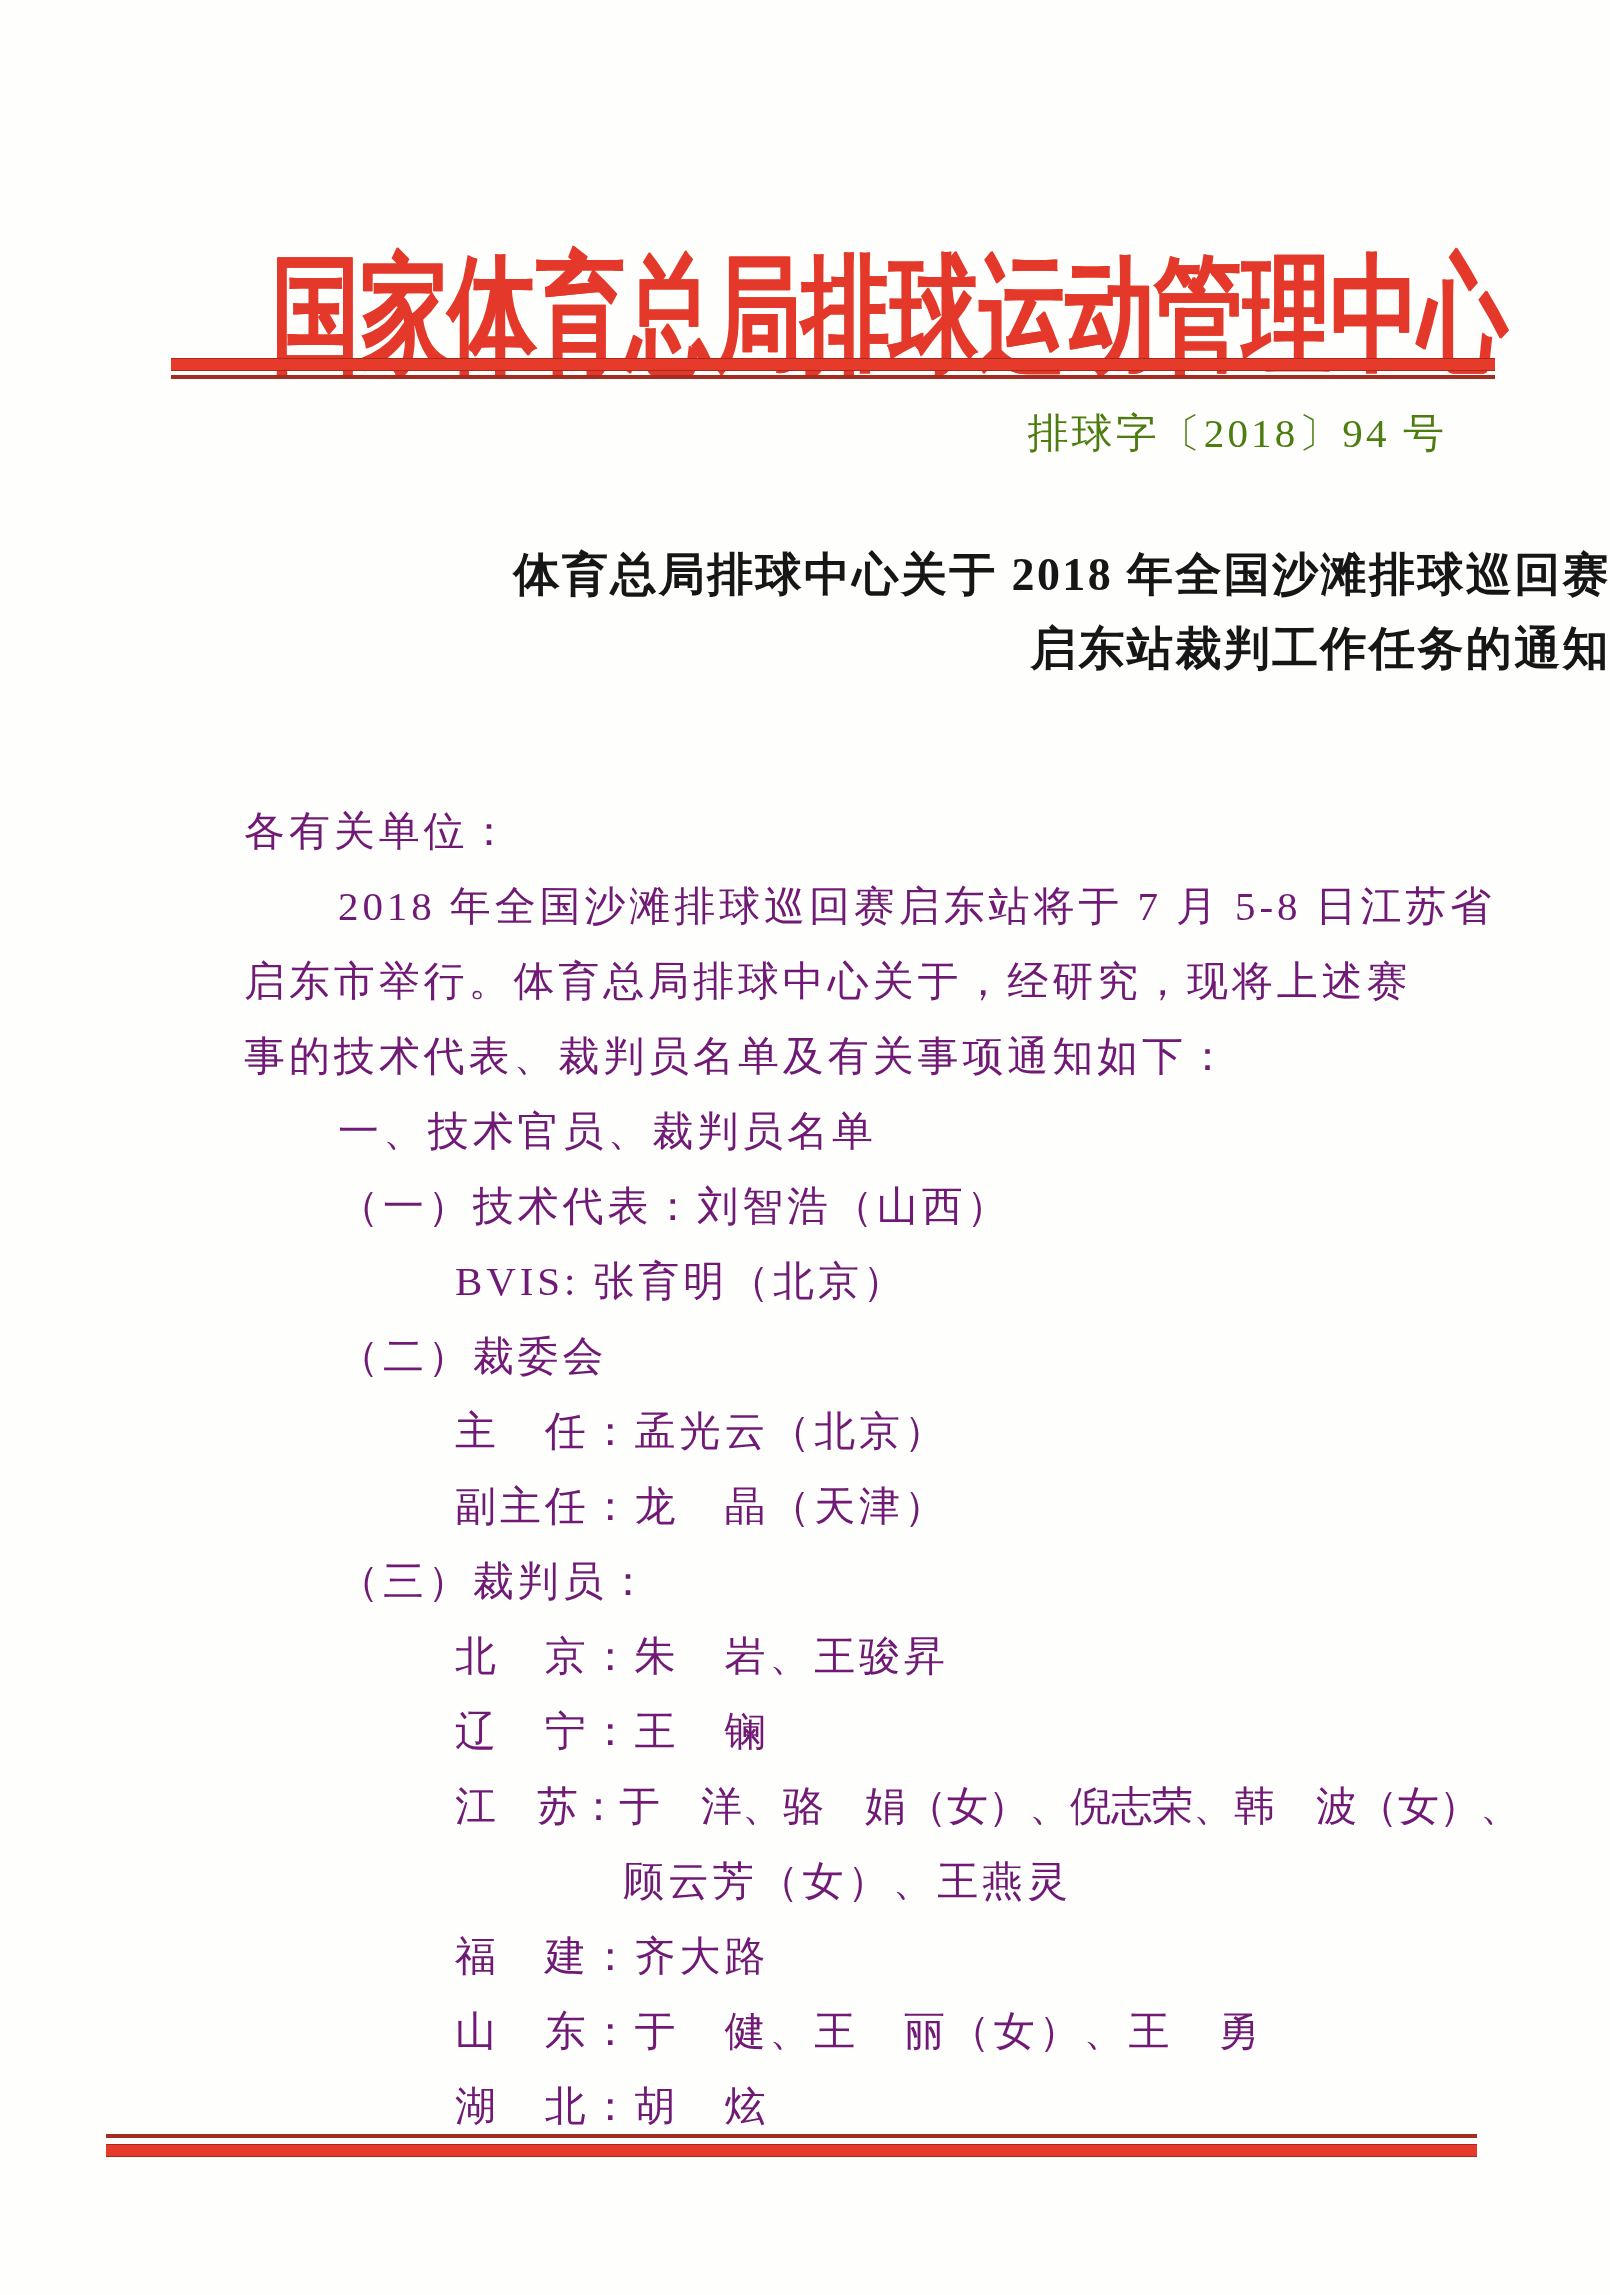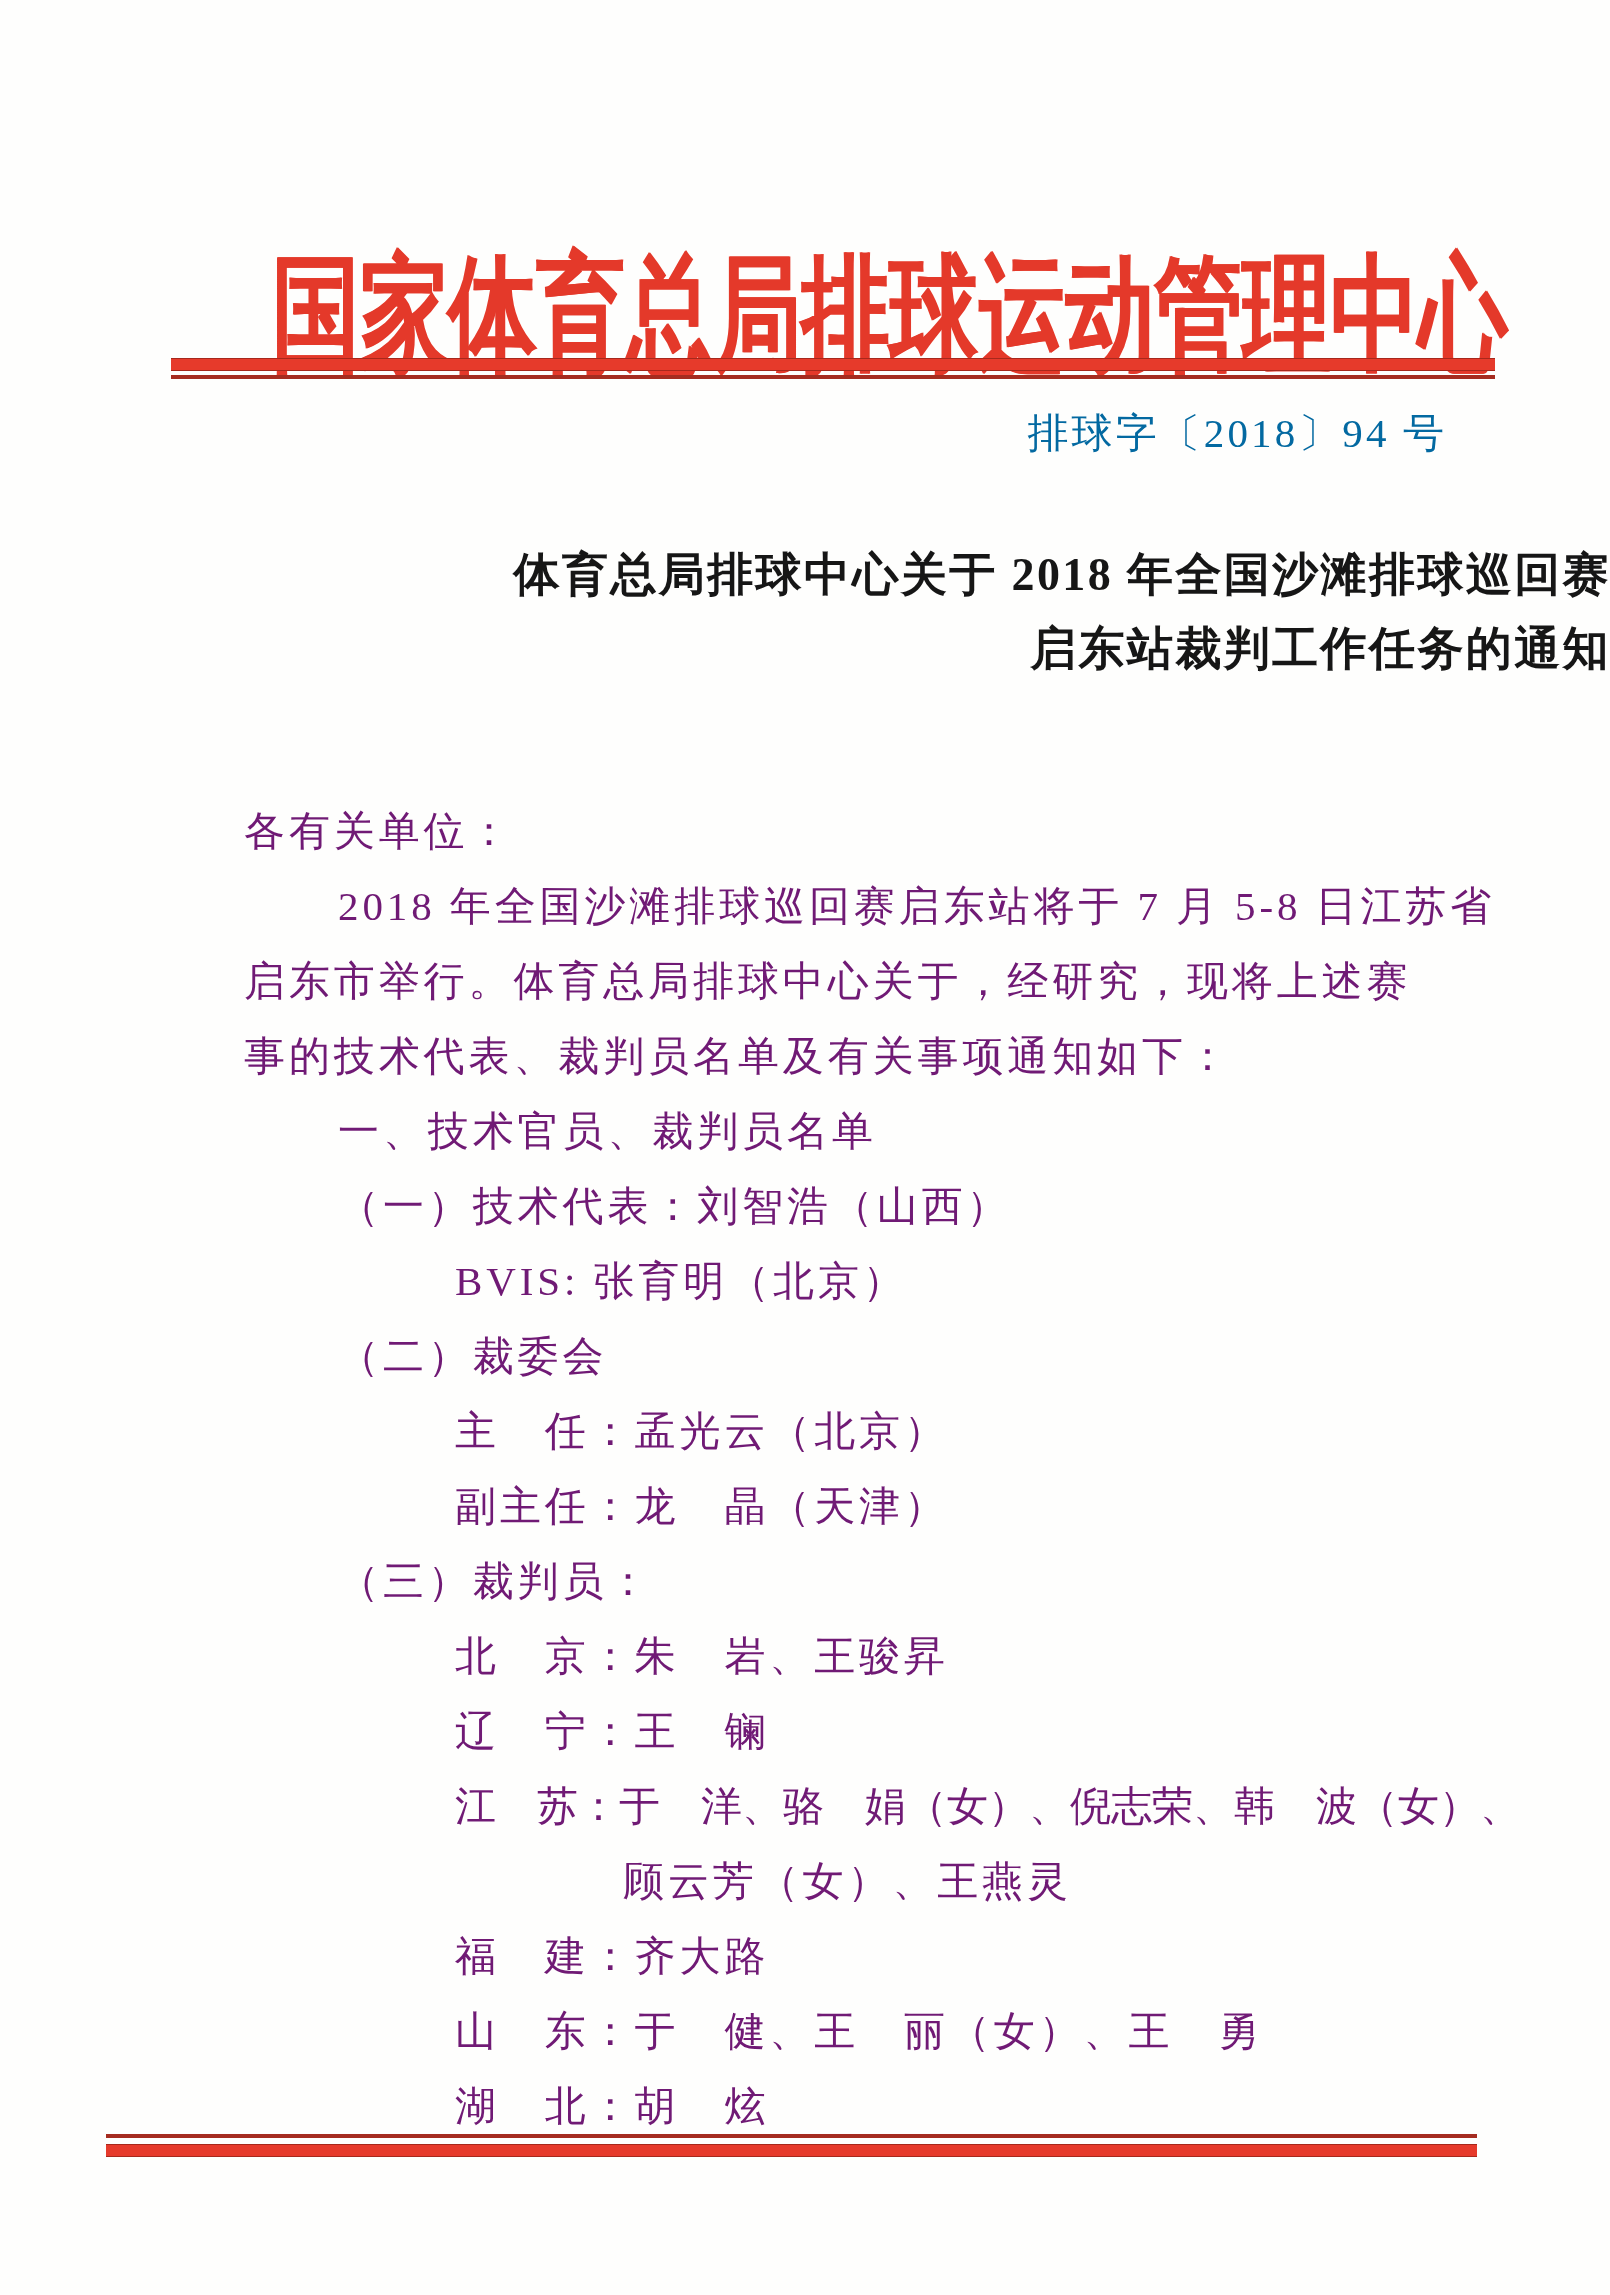--- a/index.html
+++ b/index.html
@@ -47,21 +47,21 @@
   #footer-rule-thick { top: 2144px; left: 106px; width: 1371px; height: 11px; }
   
   .doc-number {
     position: absolute;
     top: 410px;
     right: 164px;
     font-size: 41px;
     line-height: 47px;
     letter-spacing: 3.1px;
     white-space: nowrap;
-    color: #0369a1;
+    color: #4d7c0f;
   }
   
   .notice-title {
     position: absolute;
     top: 538px;
     left: 0;
     width: 100%;
     text-align: right;
     font-size: 46px;
     line-height: 74px;

